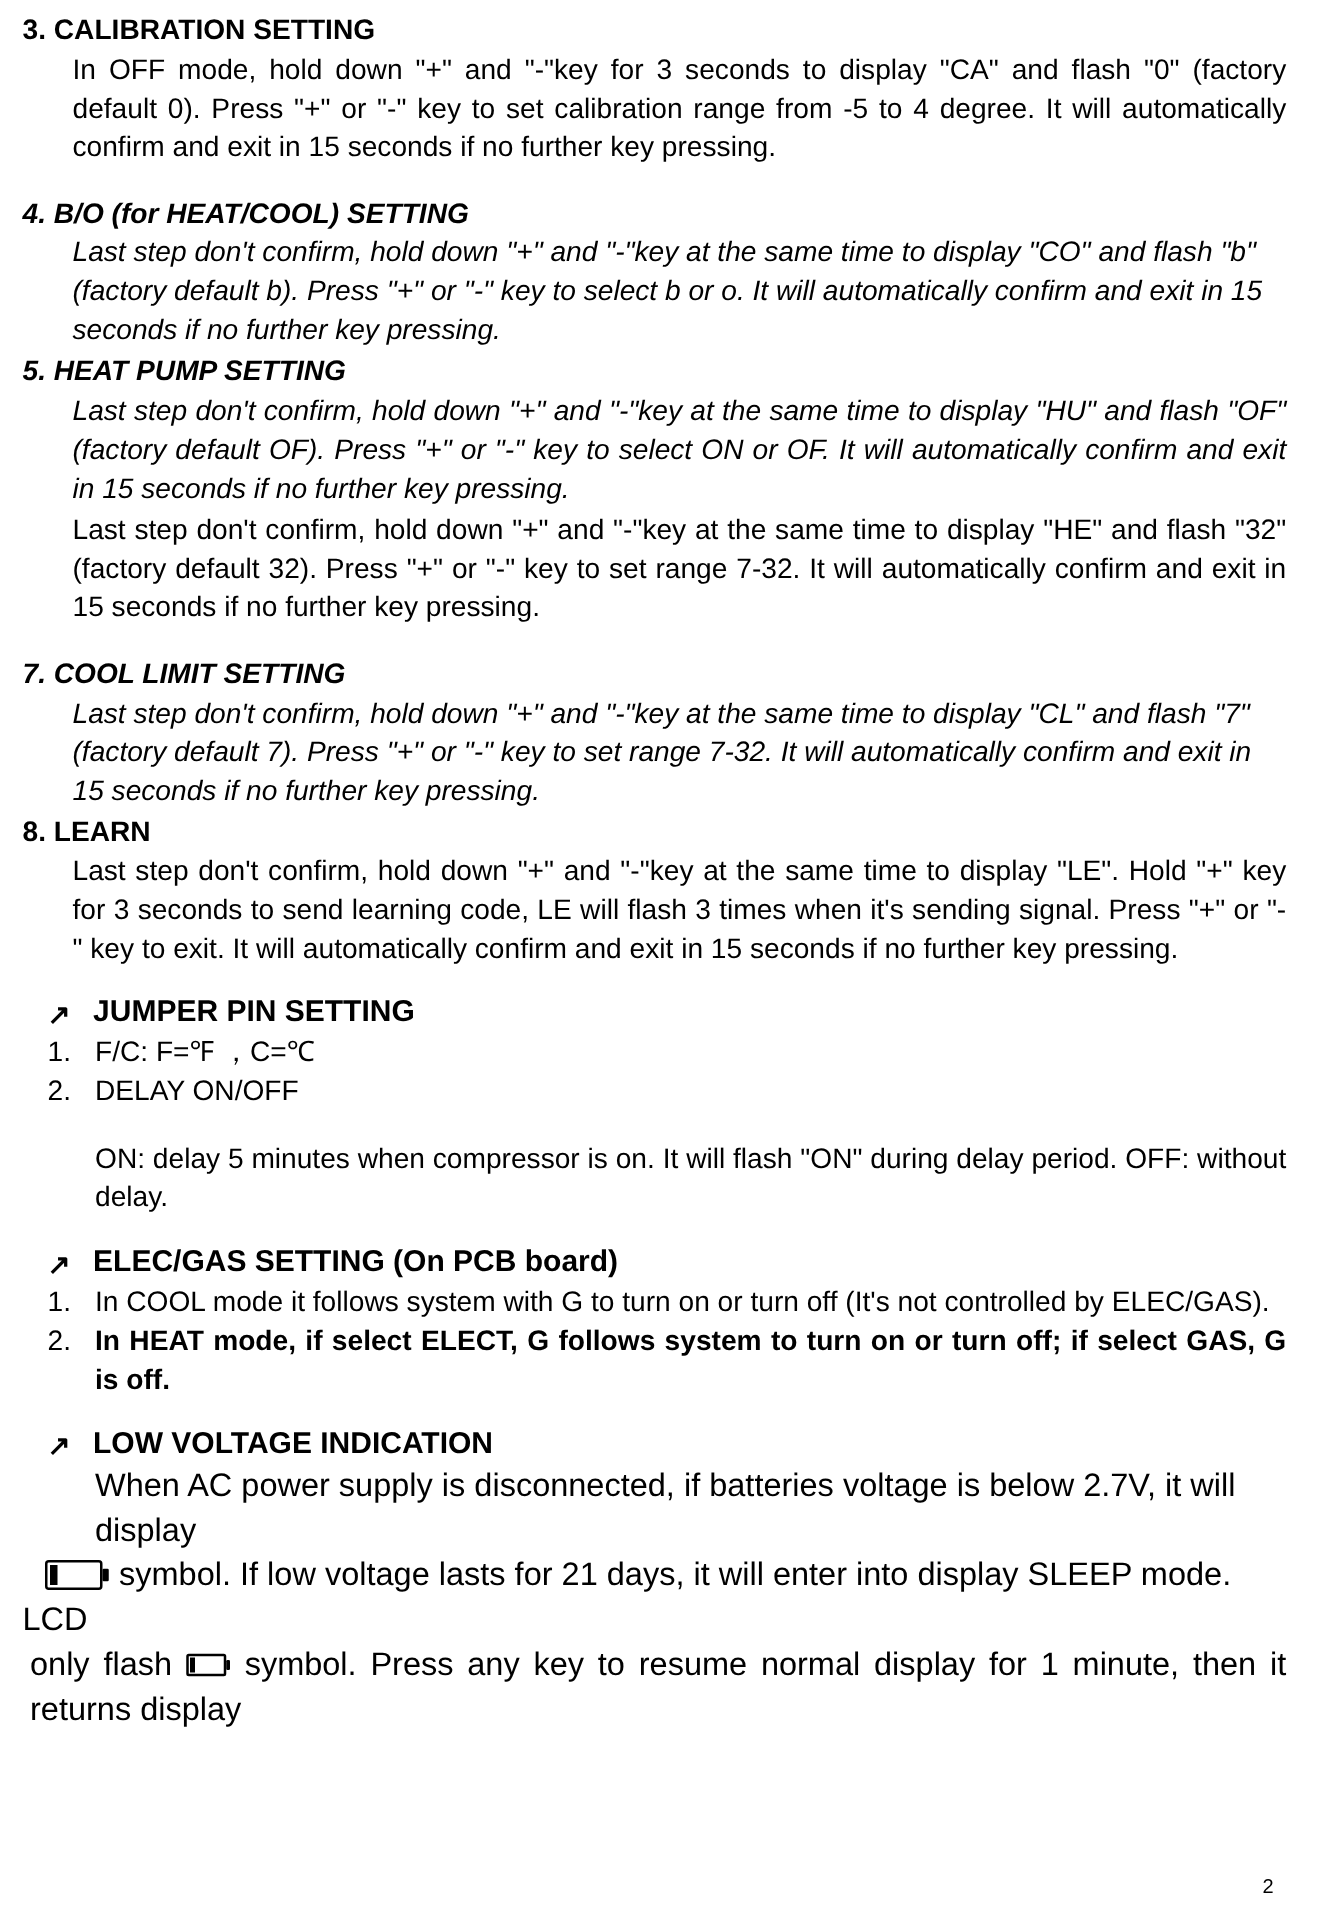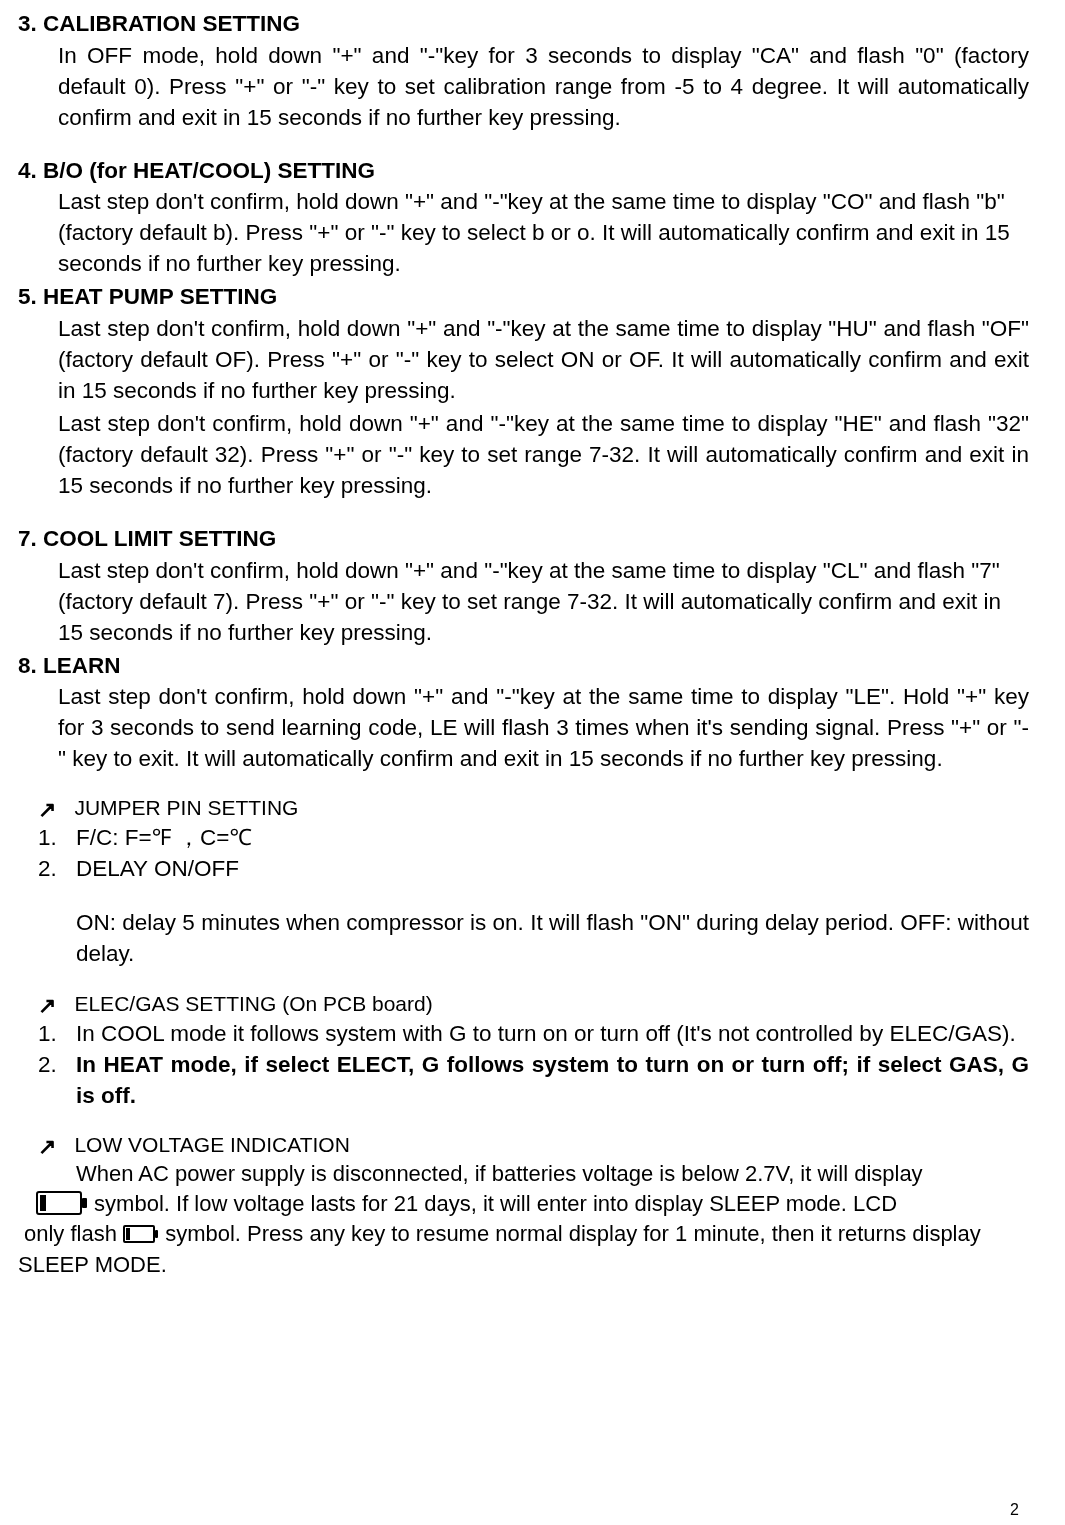--- a/index.html
+++ b/index.html
@@ -24,54 +24,54 @@
   }
   .body-text {
     font-size: 22.5px;
     margin: 0 0 0 40px;
     line-height: 1.38;
   }
   .body-text.justify {
     text-align: justify;
   }
   .block { margin-bottom: 22px; }
-  .block-tight { margin-bottom: 2px; }
+  .block-tight { margin-bottom: 2px; font-style: italic; }
   .arrow-row {
     display: flex;
     align-items: center;
     gap: 18px;
     margin: 0 0 2px 20px;
   }
   .arrow-icon {
     font-size: 22px;
     line-height: 1;
     transform: translateY(2px);
     font-weight: bold;
   }
   .arrow-label {
-    font-weight: normal;
-    font-size: 21px;
+    font-weight: bold;
+    font-size: 24px;
   }
   .numlist {
     font-size: 22.5px;
     margin: 0 0 0 20px;
     line-height: 1.38;
   }
   .numlist .row { display: flex; }
   .numlist .num { width: 38px; flex: 0 0 38px; }
   .numlist .txt { flex: 1; }
   .numlist .txt.justify { text-align: justify; font-weight: bold; }
   .indent-sub {
     margin-left: 58px;
     font-size: 22.5px;
     line-height: 1.38;
     text-align: justify;
   }
   .lowvolt-wrap {
-    font-size: 22px;
+    font-size: 26px;
     line-height: 1.38;
   }
   .lowvolt-line1 { margin-left: 58px; }
   .lowvolt-line-justify {
     text-align: justify;
     margin-left: 6px;
   }
   .lowvolt-final { margin-left: 0; }
   .battery-icon {
     display: inline-block;
@@ -211,18 +211,17 @@
       <span class="arrow-label">LOW VOLTAGE INDICATION</span>
     </div>
     <div class="lowvolt-wrap">
       <div class="lowvolt-line1">When AC power supply is disconnected, if batteries voltage is below 2.7V, it will display</div>
       <div>
         <span class="battery-icon"><span class="fill"></span></span><span> symbol. If low voltage lasts for 21 days, it will enter into display SLEEP mode. LCD</span>
       </div>
       <div class="lowvolt-line-justify">
         <span> only flash </span><span class="mini-battery-icon"><span class="fill"></span></span><span style="text-decoration:line-through;display:inline-block;width:0;"></span><span> symbol. Press any key to resume normal display for 1 minute, then it returns display</span>
       </div>
-      <div class="lowvolt-final">SLEEP MODE.</div>
     </div>
   </div>
 
   <div class="page-number">2</div>
 </div>
 
 </body></html>

